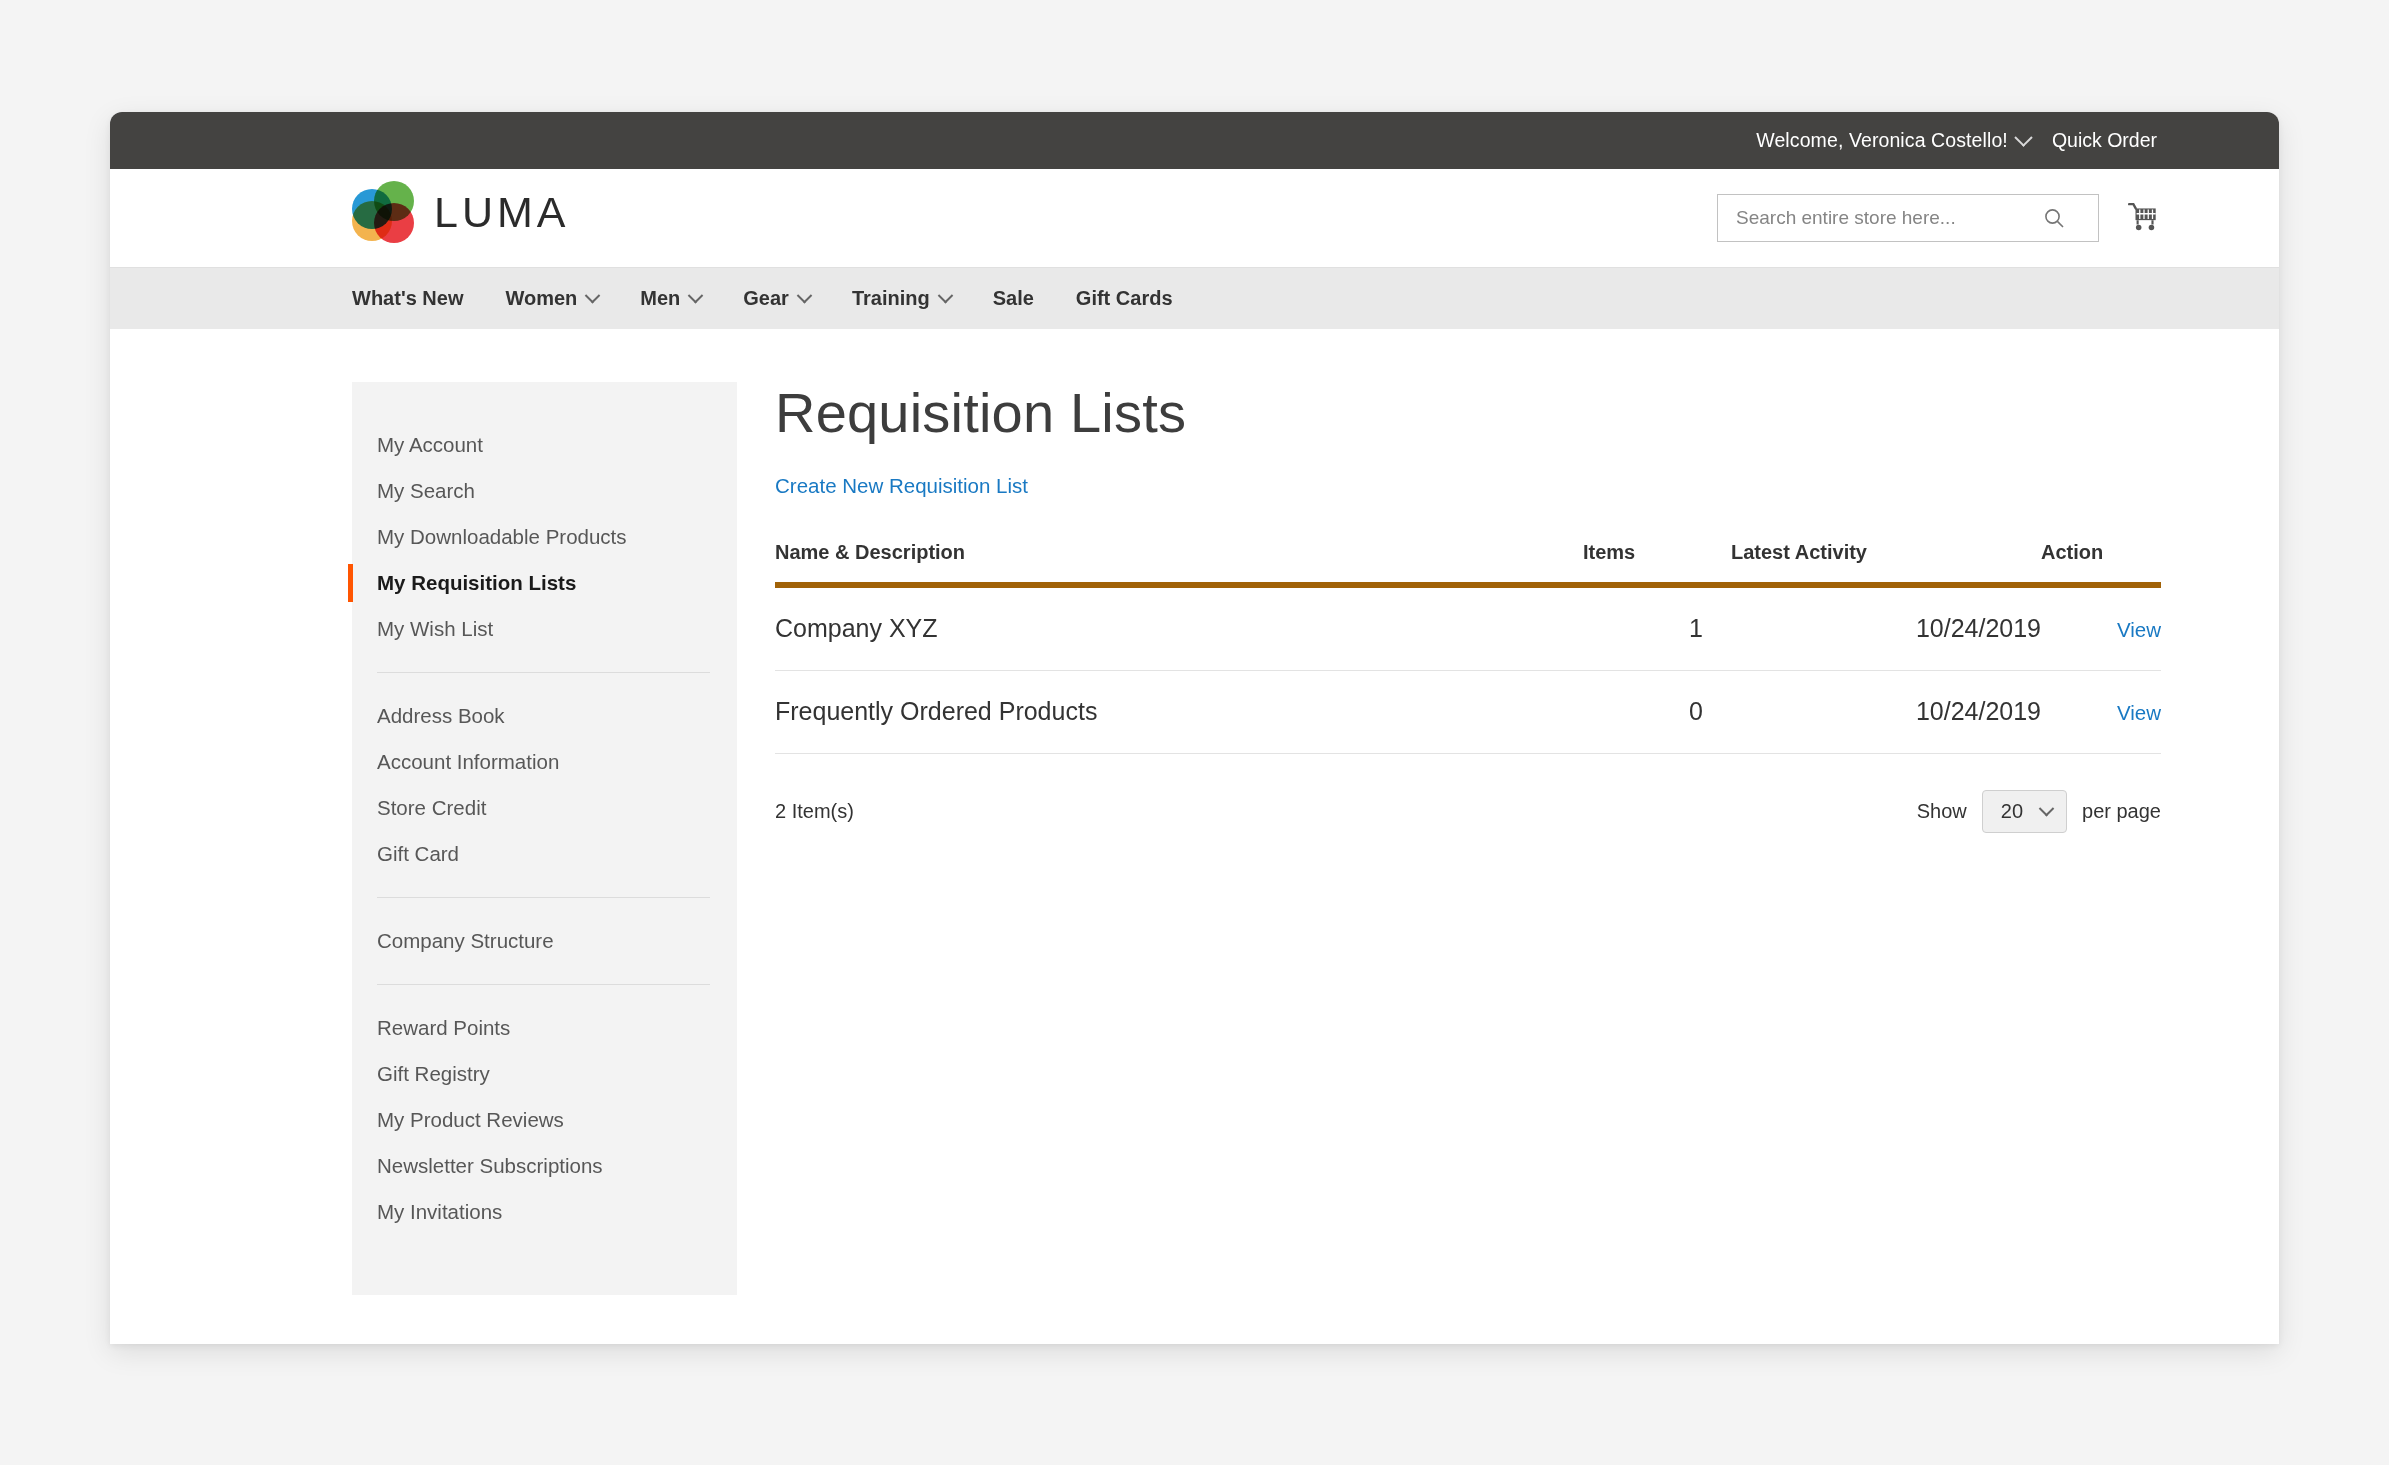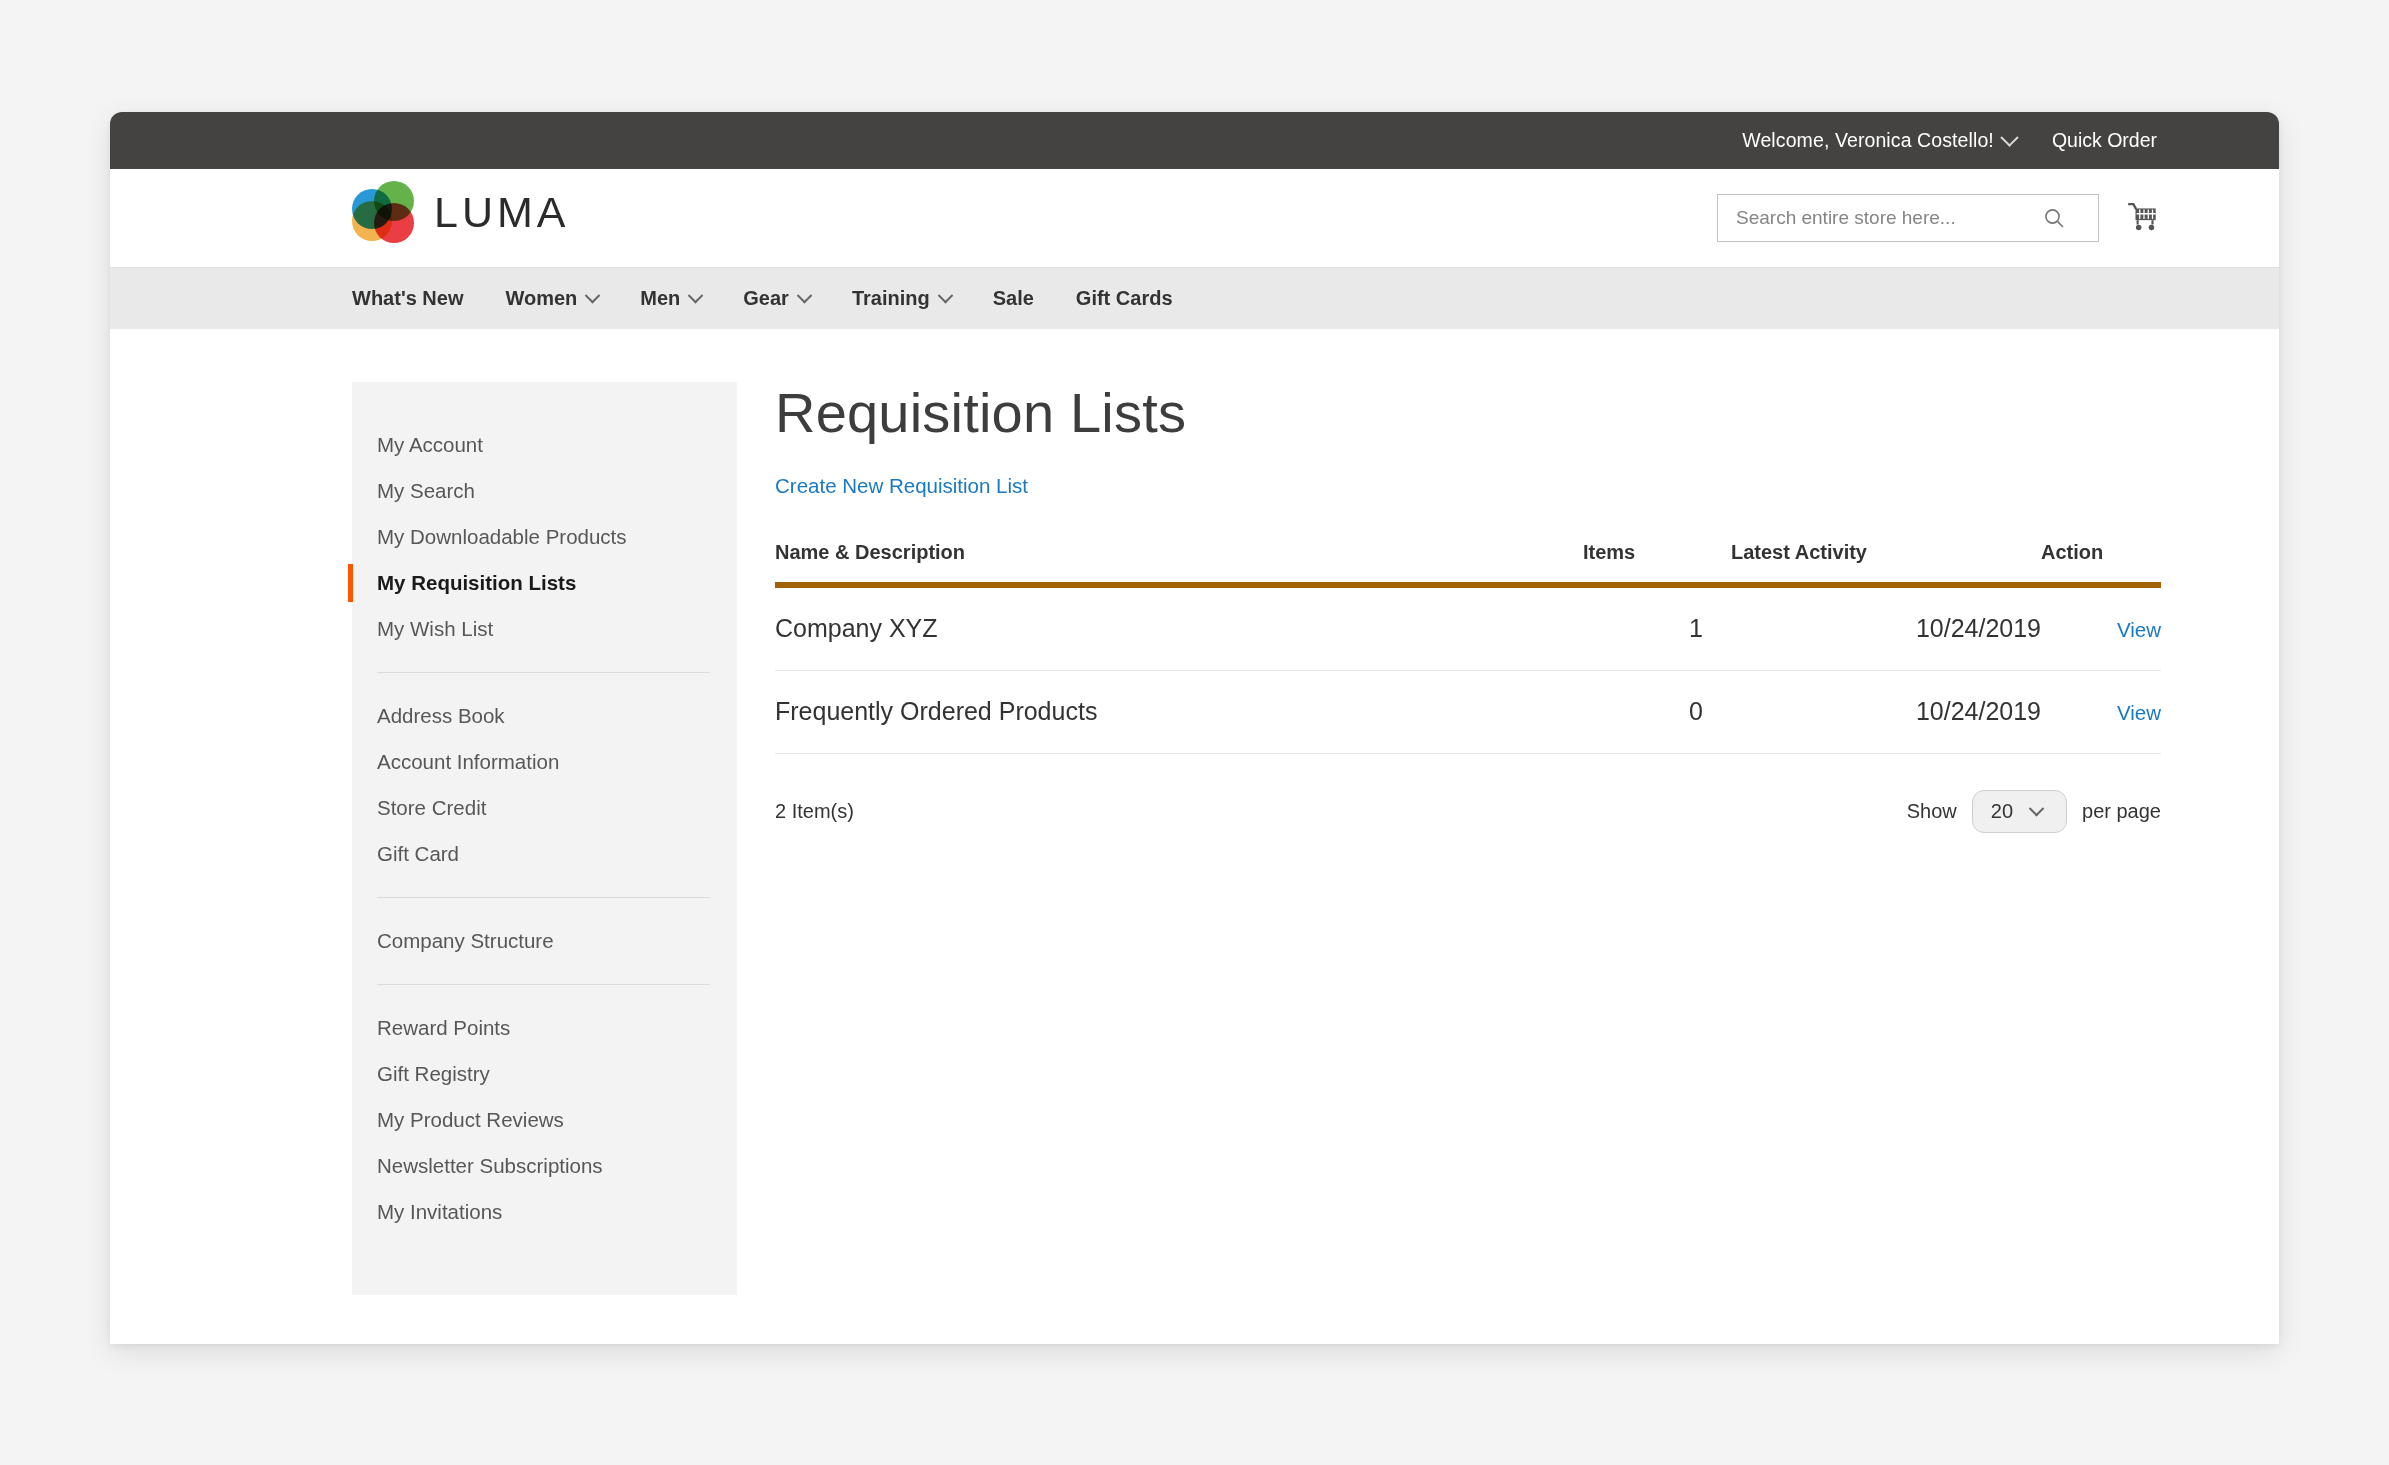--- a/index.html
+++ b/index.html
@@ -33,21 +33,21 @@
     background: #444341;
     display: flex;
     align-items: center;
     justify-content: flex-end;
     padding-right: 122px;
     box-sizing: border-box;
   }
   .topbar-links {
     display: flex;
     align-items: center;
-    gap: 36px;
+    gap: 22px;
   }
   .welcome-wrap {
     display: flex;
     align-items: center;
     gap: 9px;
     cursor: pointer;
   }
   .topbar-text {
     color: #ffffff;
     font-size: 19.5px;
@@ -292,22 +292,22 @@
     gap: 15px;
     font-size: 20px;
     color: #333333;
   }
   .limiter-select {
     display: flex;
     align-items: center;
     gap: 18px;
     background: #f0f0f0;
     border: 1px solid #cfcfcf;
-    border-radius: 12px;
-    padding: 9px 24px 9px 18px;
+    border-radius: 4px;
+    padding: 9px 14px 9px 18px;
     cursor: pointer;
     font-size: 20px;
     color: #333333;
   }
   .sel-chev {
     display: inline-block;
     width: 9px; height: 9px;
     border-right: 2px solid #666;
     border-bottom: 2px solid #666;
     transform: rotate(45deg) translate(-2px,-2px);

